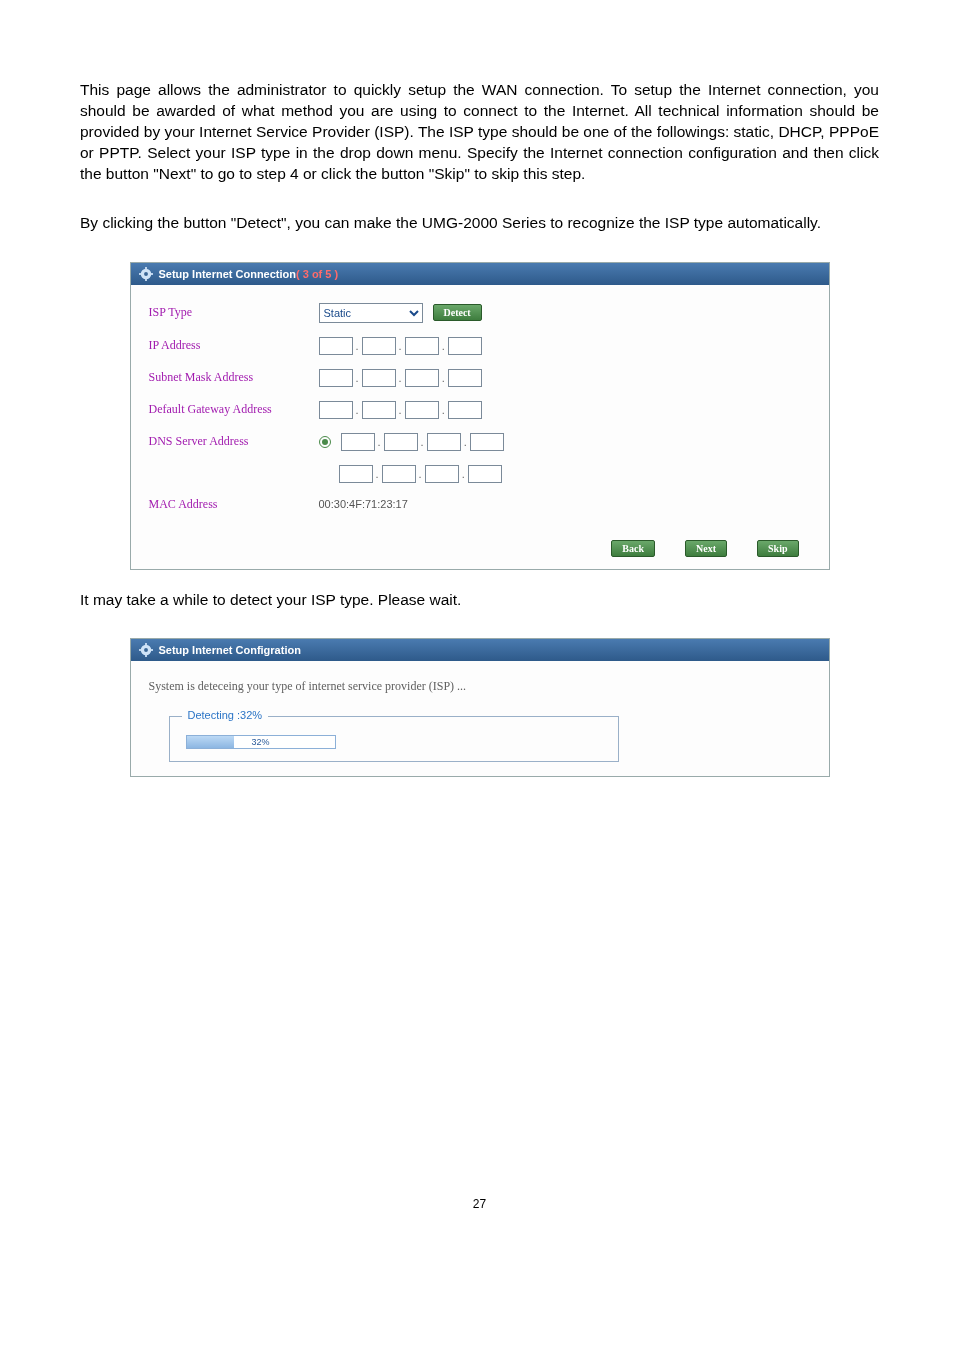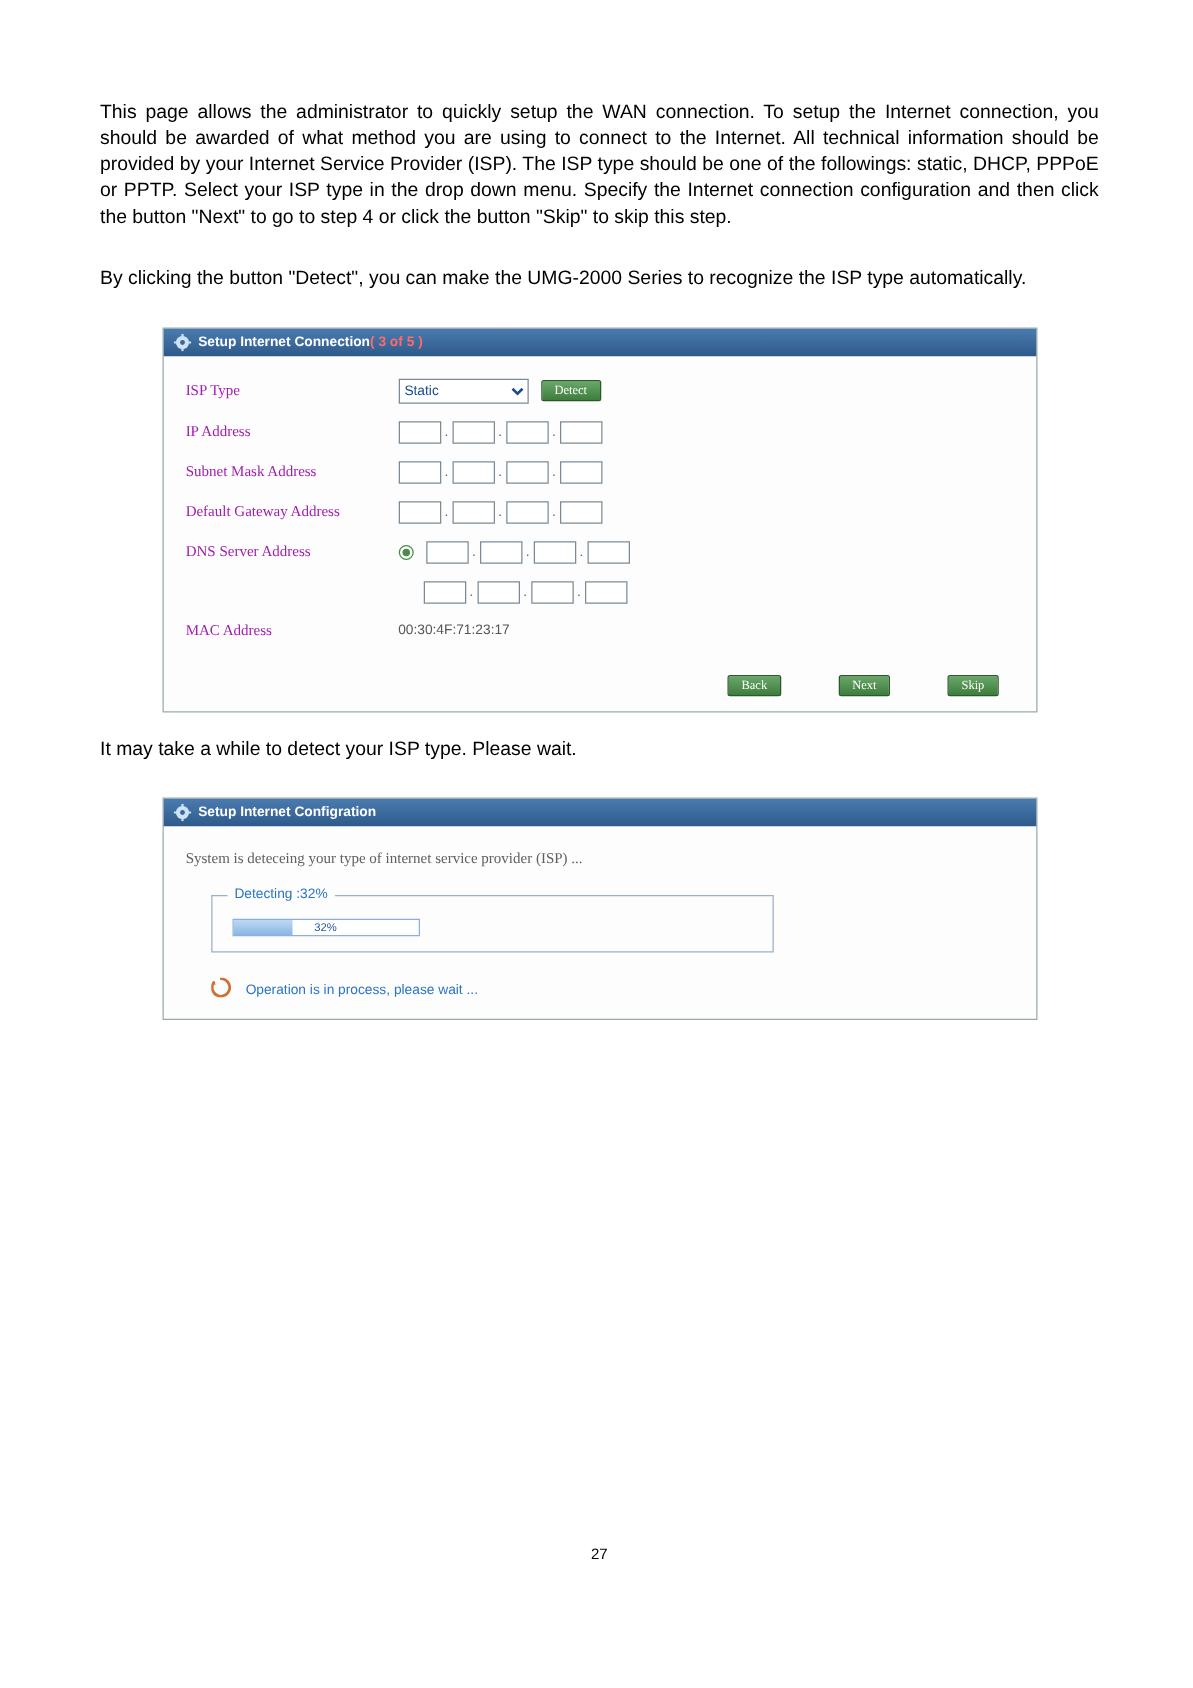--- a/index.html
+++ b/index.html
@@ -68,22 +68,23 @@
   }
   .btn {
     font-size: 10px;
     color: #fff;
     padding: 2px 10px;
     cursor: pointer;
     border: 1px solid #2a5a2a;
     background: linear-gradient(#6aa86a, #3e7d3e);
     border-radius: 2px;
     font-family: "Times New Roman", serif;
-  }
-  .btn-row { display: flex; justify-content: flex-end; gap: 46px; padding: 6px 30px 12px 0; }
+    font-weight: bold;
+  }
+  .btn-row { display: flex; justify-content: flex-end; gap: 30px; padding: 6px 30px 12px 0; }
   .radio {
     width: 12px; height: 12px;
     border: 1px solid #4a8a4a;
     border-radius: 50%;
     display: inline-flex;
     align-items: center; justify-content: center;
     margin-right: 8px;
   }
   .radio .dotin { width: 6px; height: 6px; background: #4a8a4a; border-radius: 50%; }
 
@@ -272,27 +273,18 @@
       <div class="panel2-note">System is deteceing your type of internet service provider (ISP) ...</div>
 
       <div class="fieldset">
         <div class="fieldset-legend">Detecting :32%</div>
         <div class="bar-outer">
           <div class="bar-inner" style="width:32%"></div>
           <div class="bar-text">32%</div>
         </div>
       </div>
 
-      <div class="status-row">
-        <span class="spinner">
-          <svg width="16" height="16" viewBox="0 0 16 16">
-              <path d="M8 1 a7 7 0 1 1 -6 3" fill="none" stroke="#d07030" stroke-width="2.2" stroke-linecap="round"></path>
-              <path d="M1 5 l2 -1 l0.5 2 z" fill="#d07030"></path>
-            </svg>
-        </span>
-        <span>Operation is in process, please wait ...</span>
-      </div>
     </div>
   </div>
 
   <div class="page-num">27</div>
 
 </div>
 
 </body></html>

